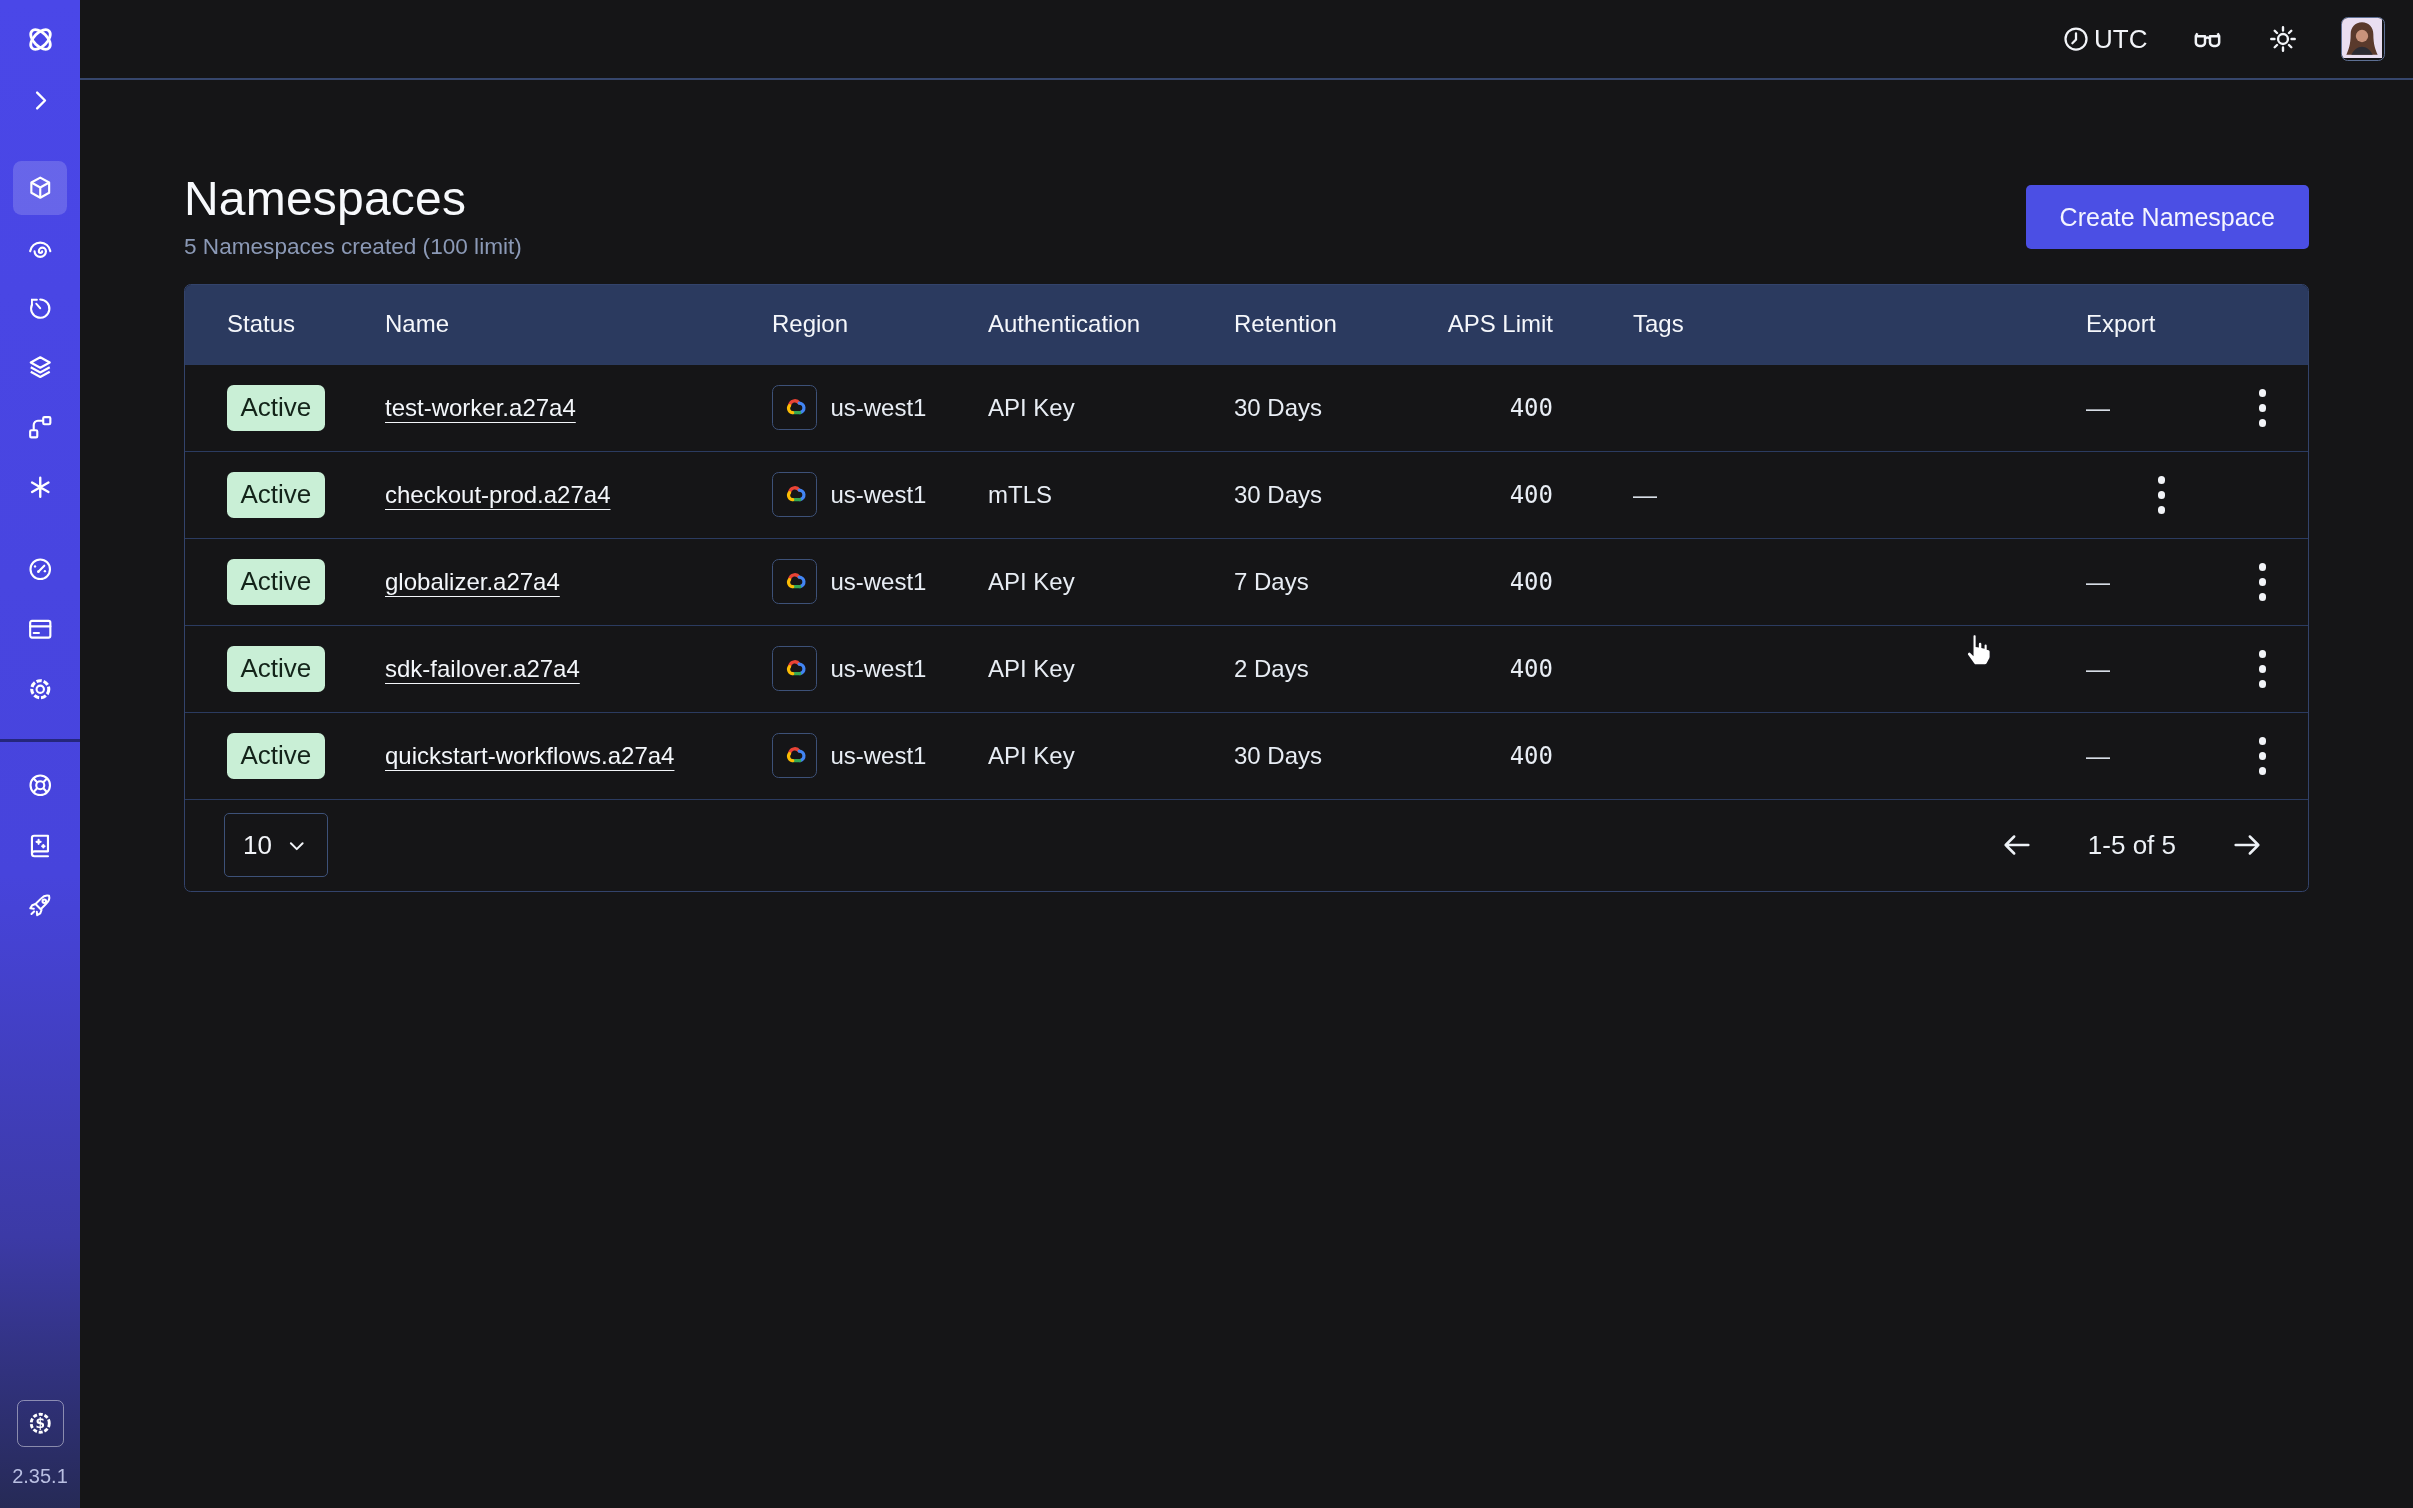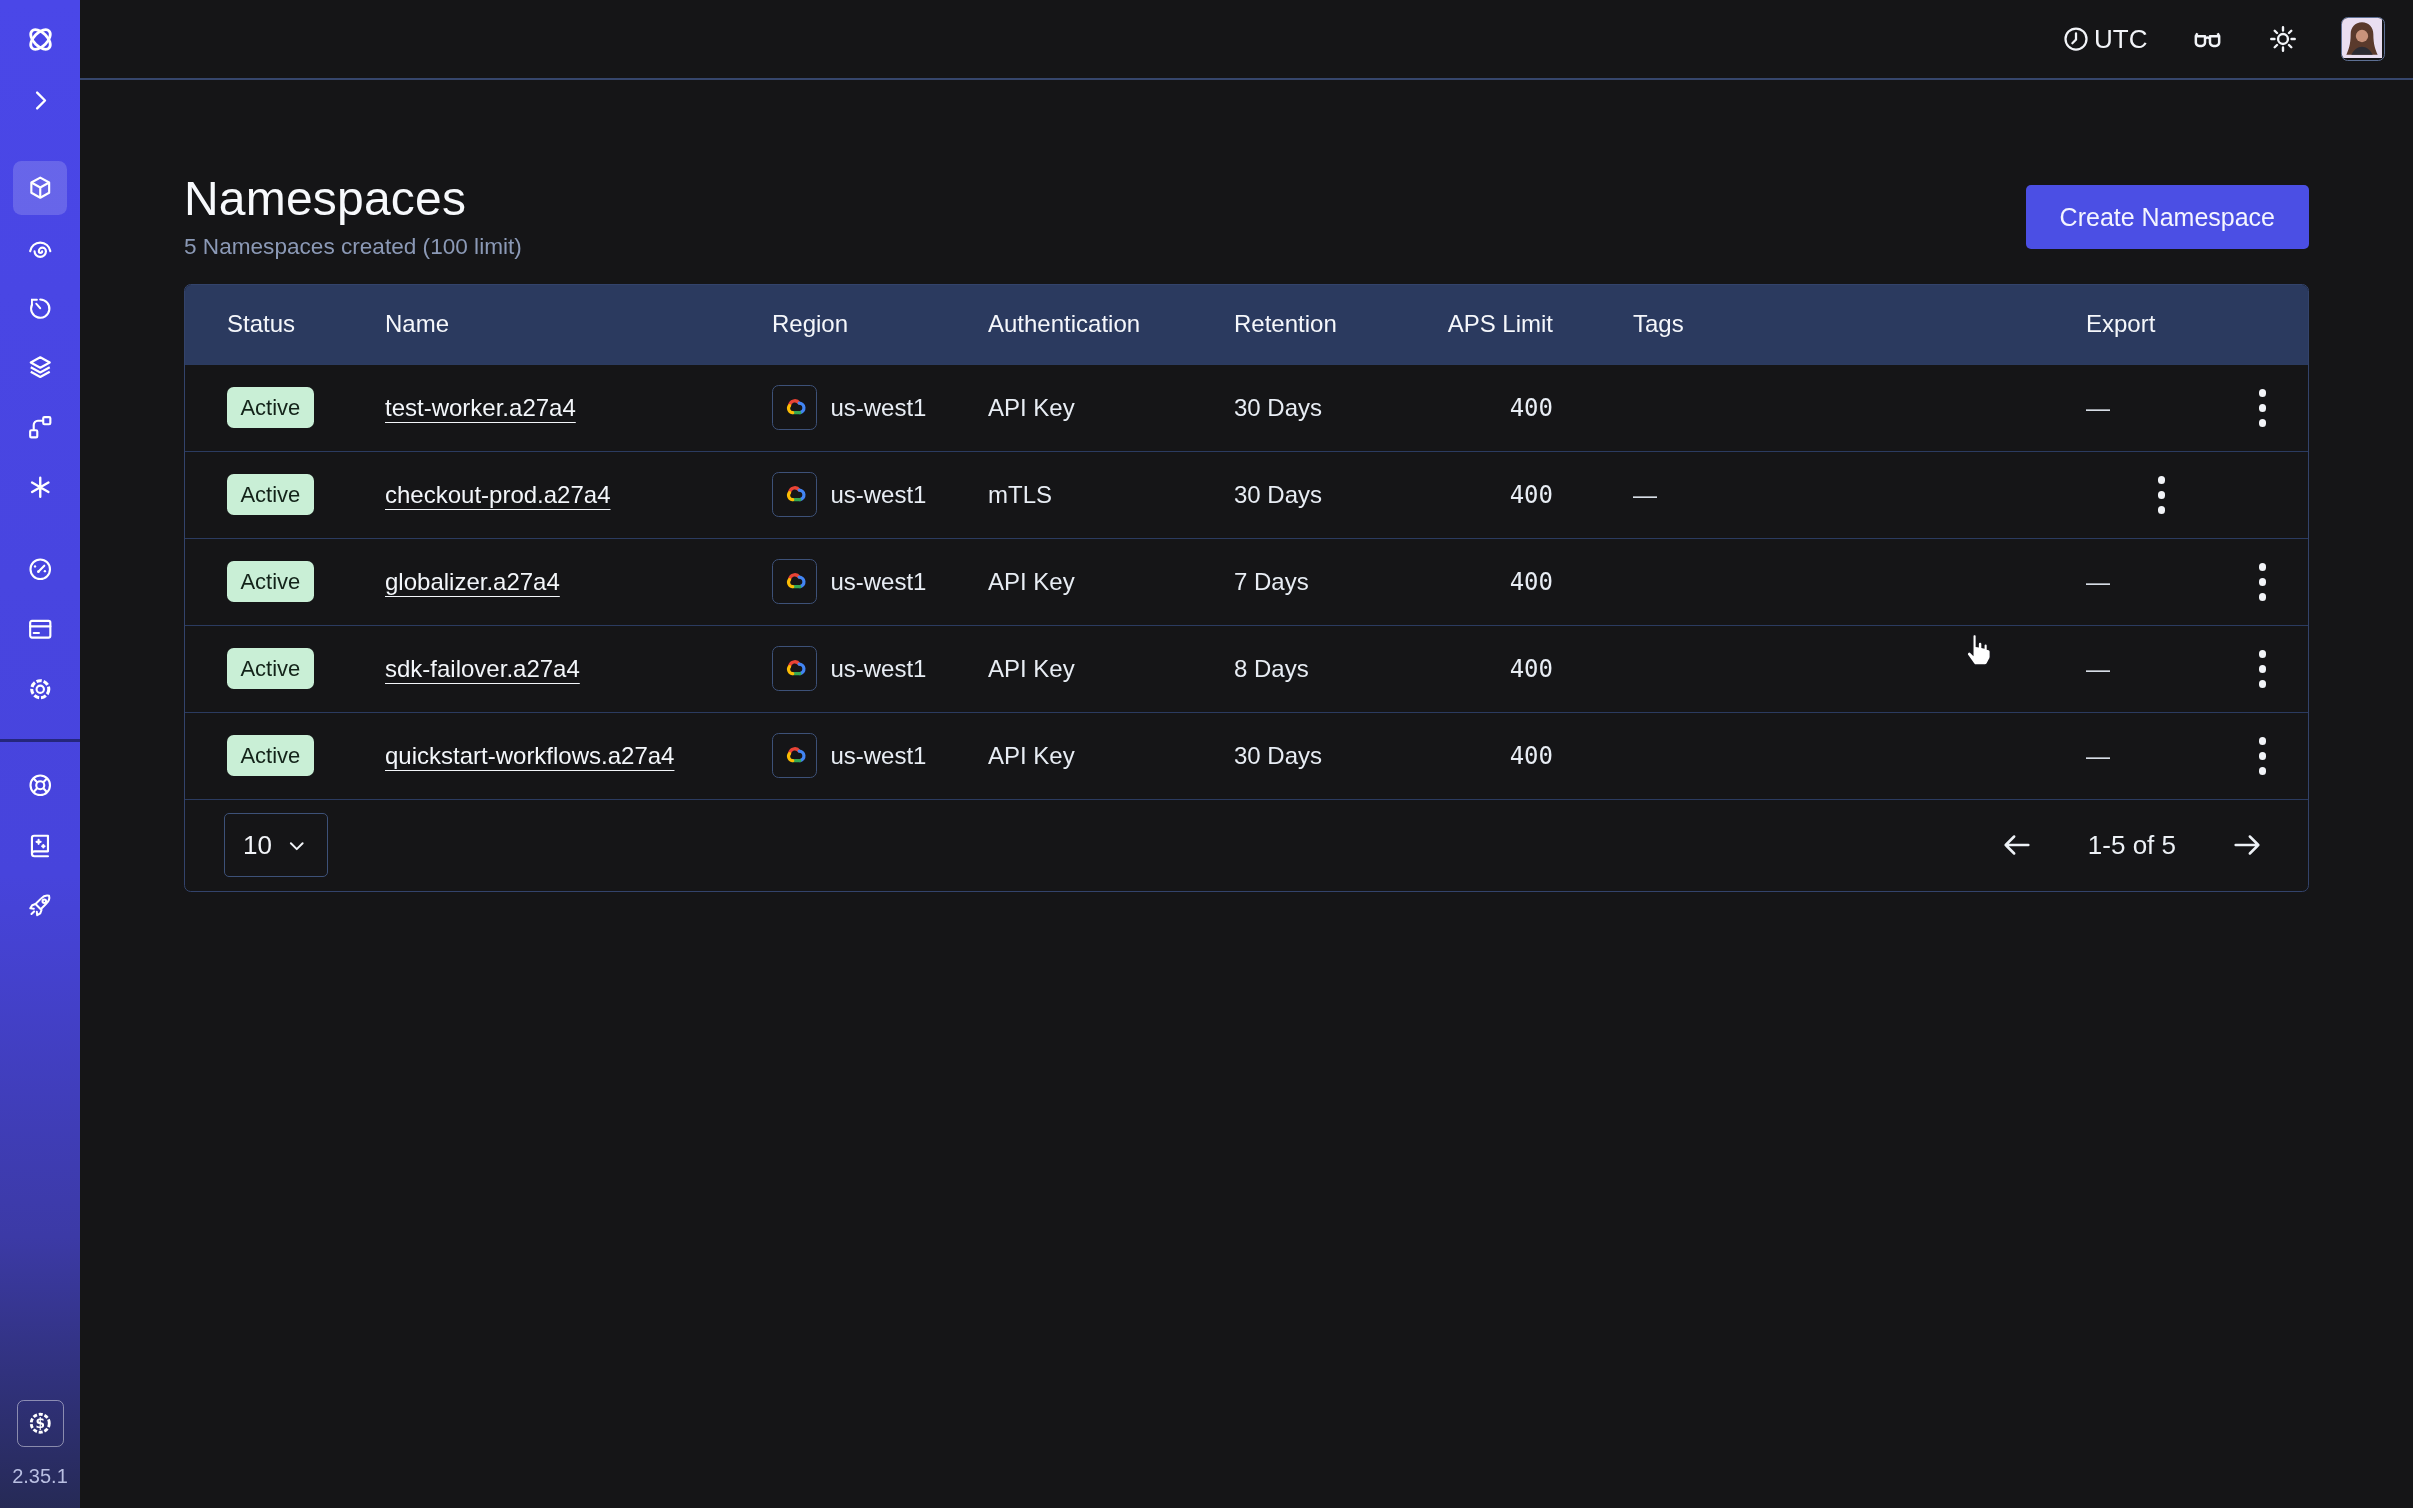--- a/index.html
+++ b/index.html
@@ -80,21 +80,21 @@
     grid-template-columns: 158px 387px 216px 246px 201px 198px 453px 151px 1fr;
     align-items: center; padding-left: 42px; padding-right: 20px;
   }
   .t-header { height: 79px; background: #2b3a5f; font-size: 24px; font-weight: 500; color: #f5f7fb; }
   .t-header .col-aps { text-align: right; padding-right: 80px; }
   .t-row { height: 87px; border-top: 1.7px solid #2b3b60; font-size: 24px; color: #e8edf4; background: transparent; }
   .t-row:first-of-type { border-top: none; }
   .cell-aps { text-align: right; padding-right: 80px; font-family: "DejaVu Sans Mono", monospace; font-size: 24px; }
   .badge-active {
     display: inline-block; background: #c9efd6; color: #132319;
-    font-size: 22px; font-weight: 500; border-radius: 6.7px; padding: 7.5px 13.4px;
+    font-size: 26px; font-weight: 500; border-radius: 6.7px; padding: 7.5px 13.4px;
   }
   .ns-link { color: #f3f6fa; text-decoration: underline; text-underline-offset: 5.9px; text-decoration-thickness: 1.3px; cursor: pointer; }
   .cell-region { display: flex; align-items: center; gap: 13.4px; }
   .gcp-box {
     width: 45px; height: 45px; border: 1.7px solid #3d5178; border-radius: 6.7px;
     display: flex; align-items: center; justify-content: center; flex: none;
   }
   .cell-tags { display: flex; align-items: center; gap: 15px; }
   .tag-pill {
     display: flex; align-items: center; gap: 10px; background: #4439e0;
@@ -371,21 +371,21 @@
           <svg width="25" height="25" viewBox="0 0 24 24" fill="none" stroke-width="3.1" stroke-linecap="round">
             <path d="M7.2 10.2a5.1 5.1 0 0 1 9.3-2.4" stroke="#ea4335"></path>
             <path d="M16.5 7.8a4.6 4.6 0 0 1 .9 9.1" stroke="#4285f4"></path>
             <path d="M17 17h-6.7" stroke="#34a853"></path>
             <path d="M10.3 17a4.2 4.2 0 0 1-3.1-6.8" stroke="#fbbc05"></path>
           </svg>
         </span>
         <span>us-west1</span>
       </div>
       <div>API Key</div>
-      <div>8 Days</div>
+      <div>2 Days</div>
       <div class="cell-aps">400</div>
       <div class="cell-tags"></div>
       <div class="cell-export">—</div>
       <div class="kebab">
           <i></i>
           <i></i>
           <i></i>
         </div>
     </div>
 

